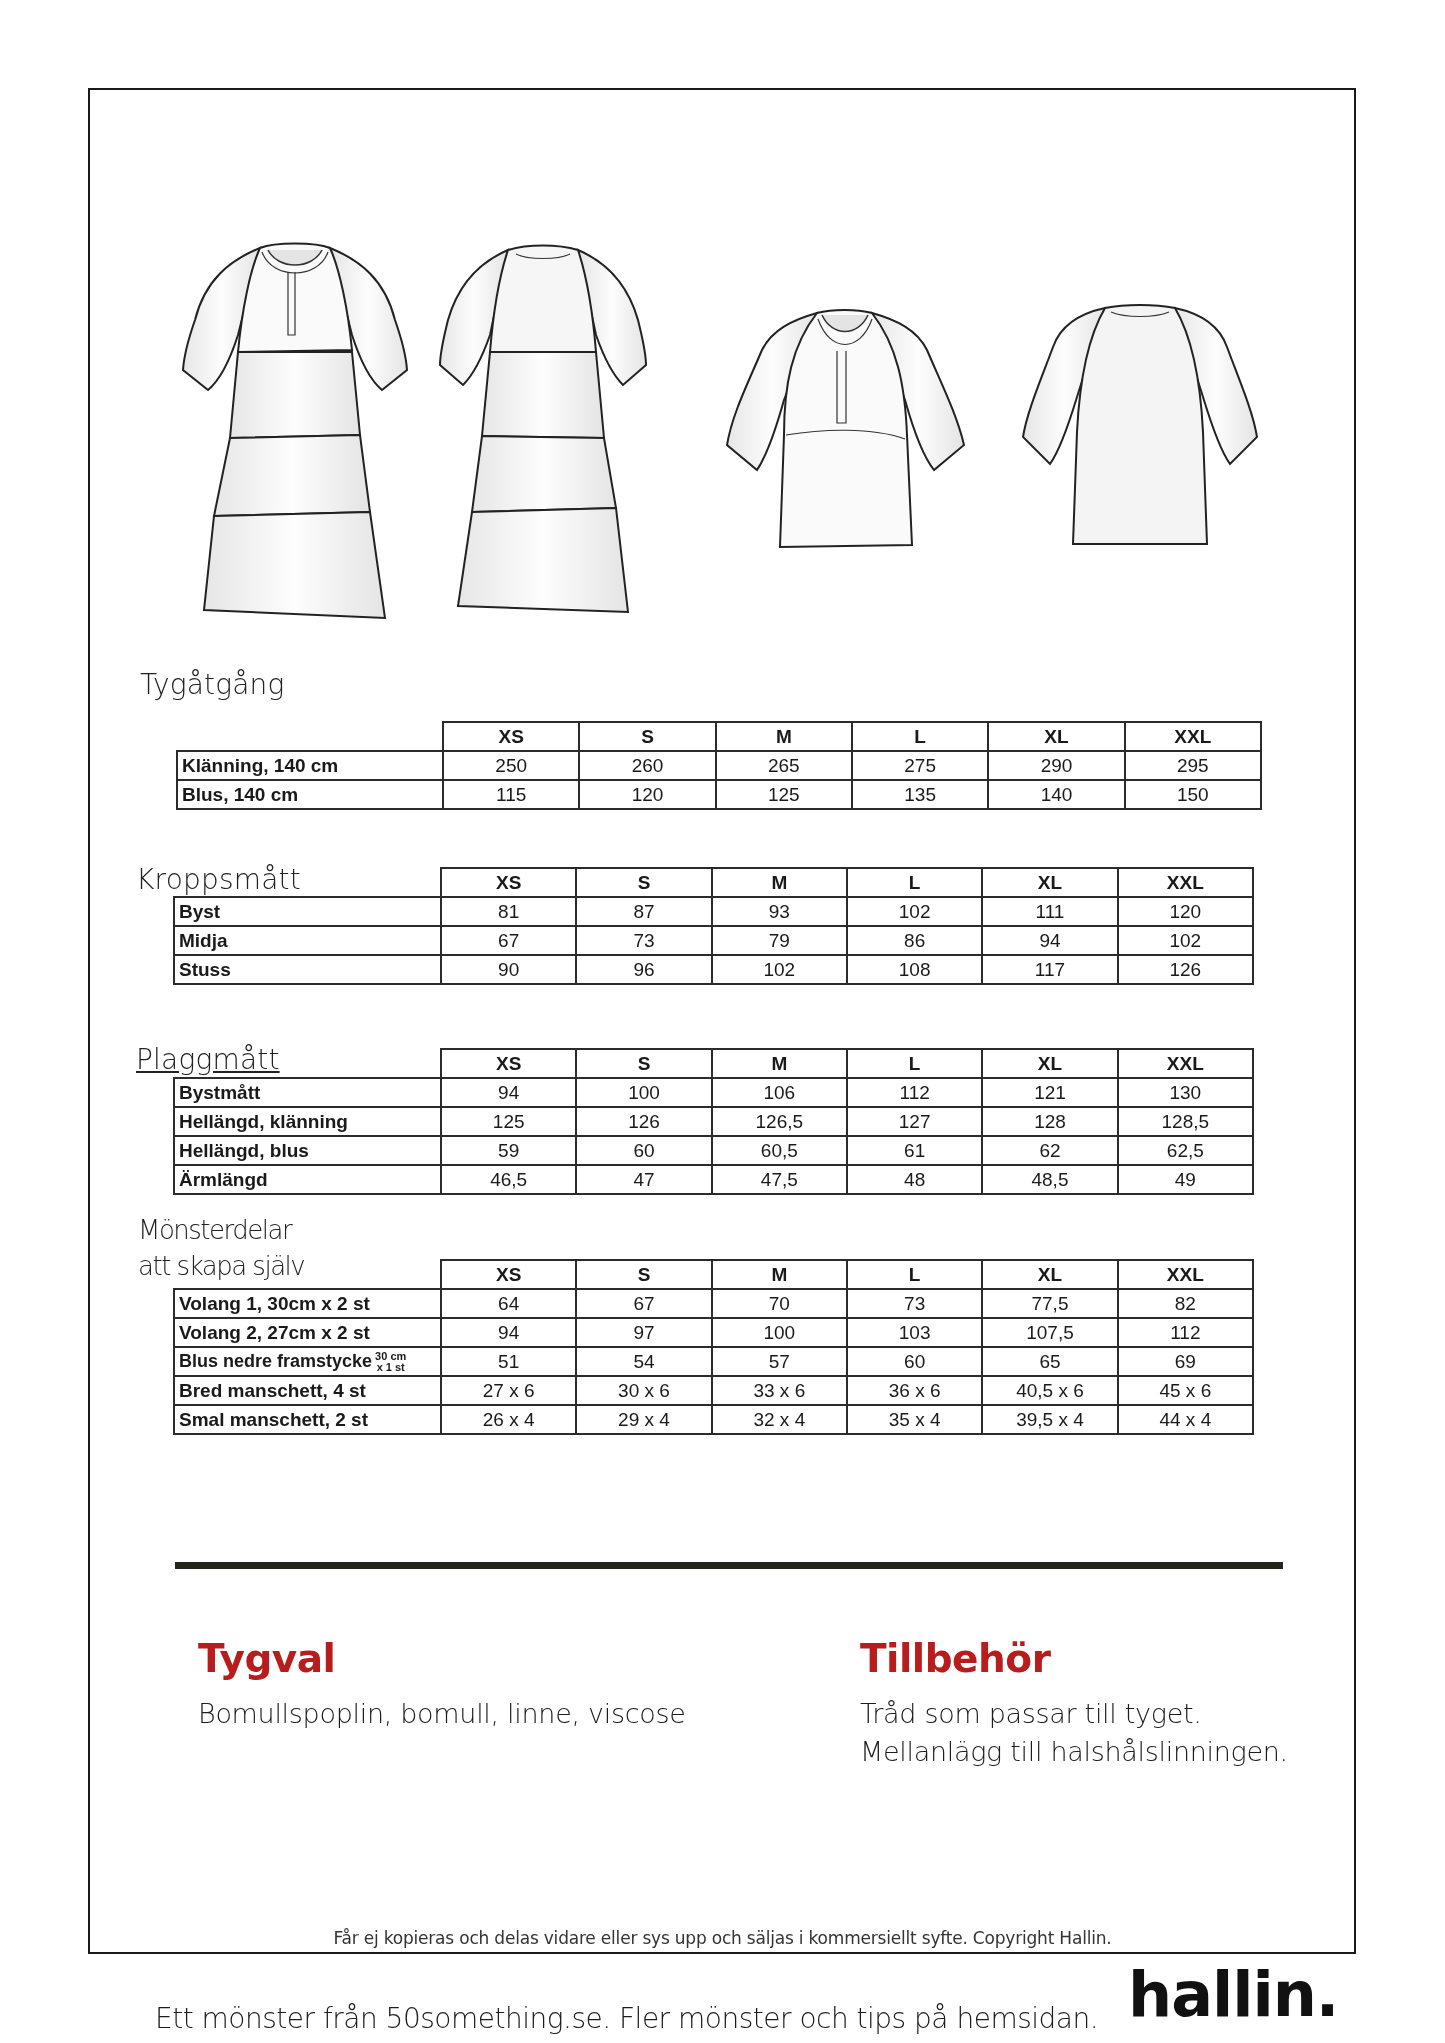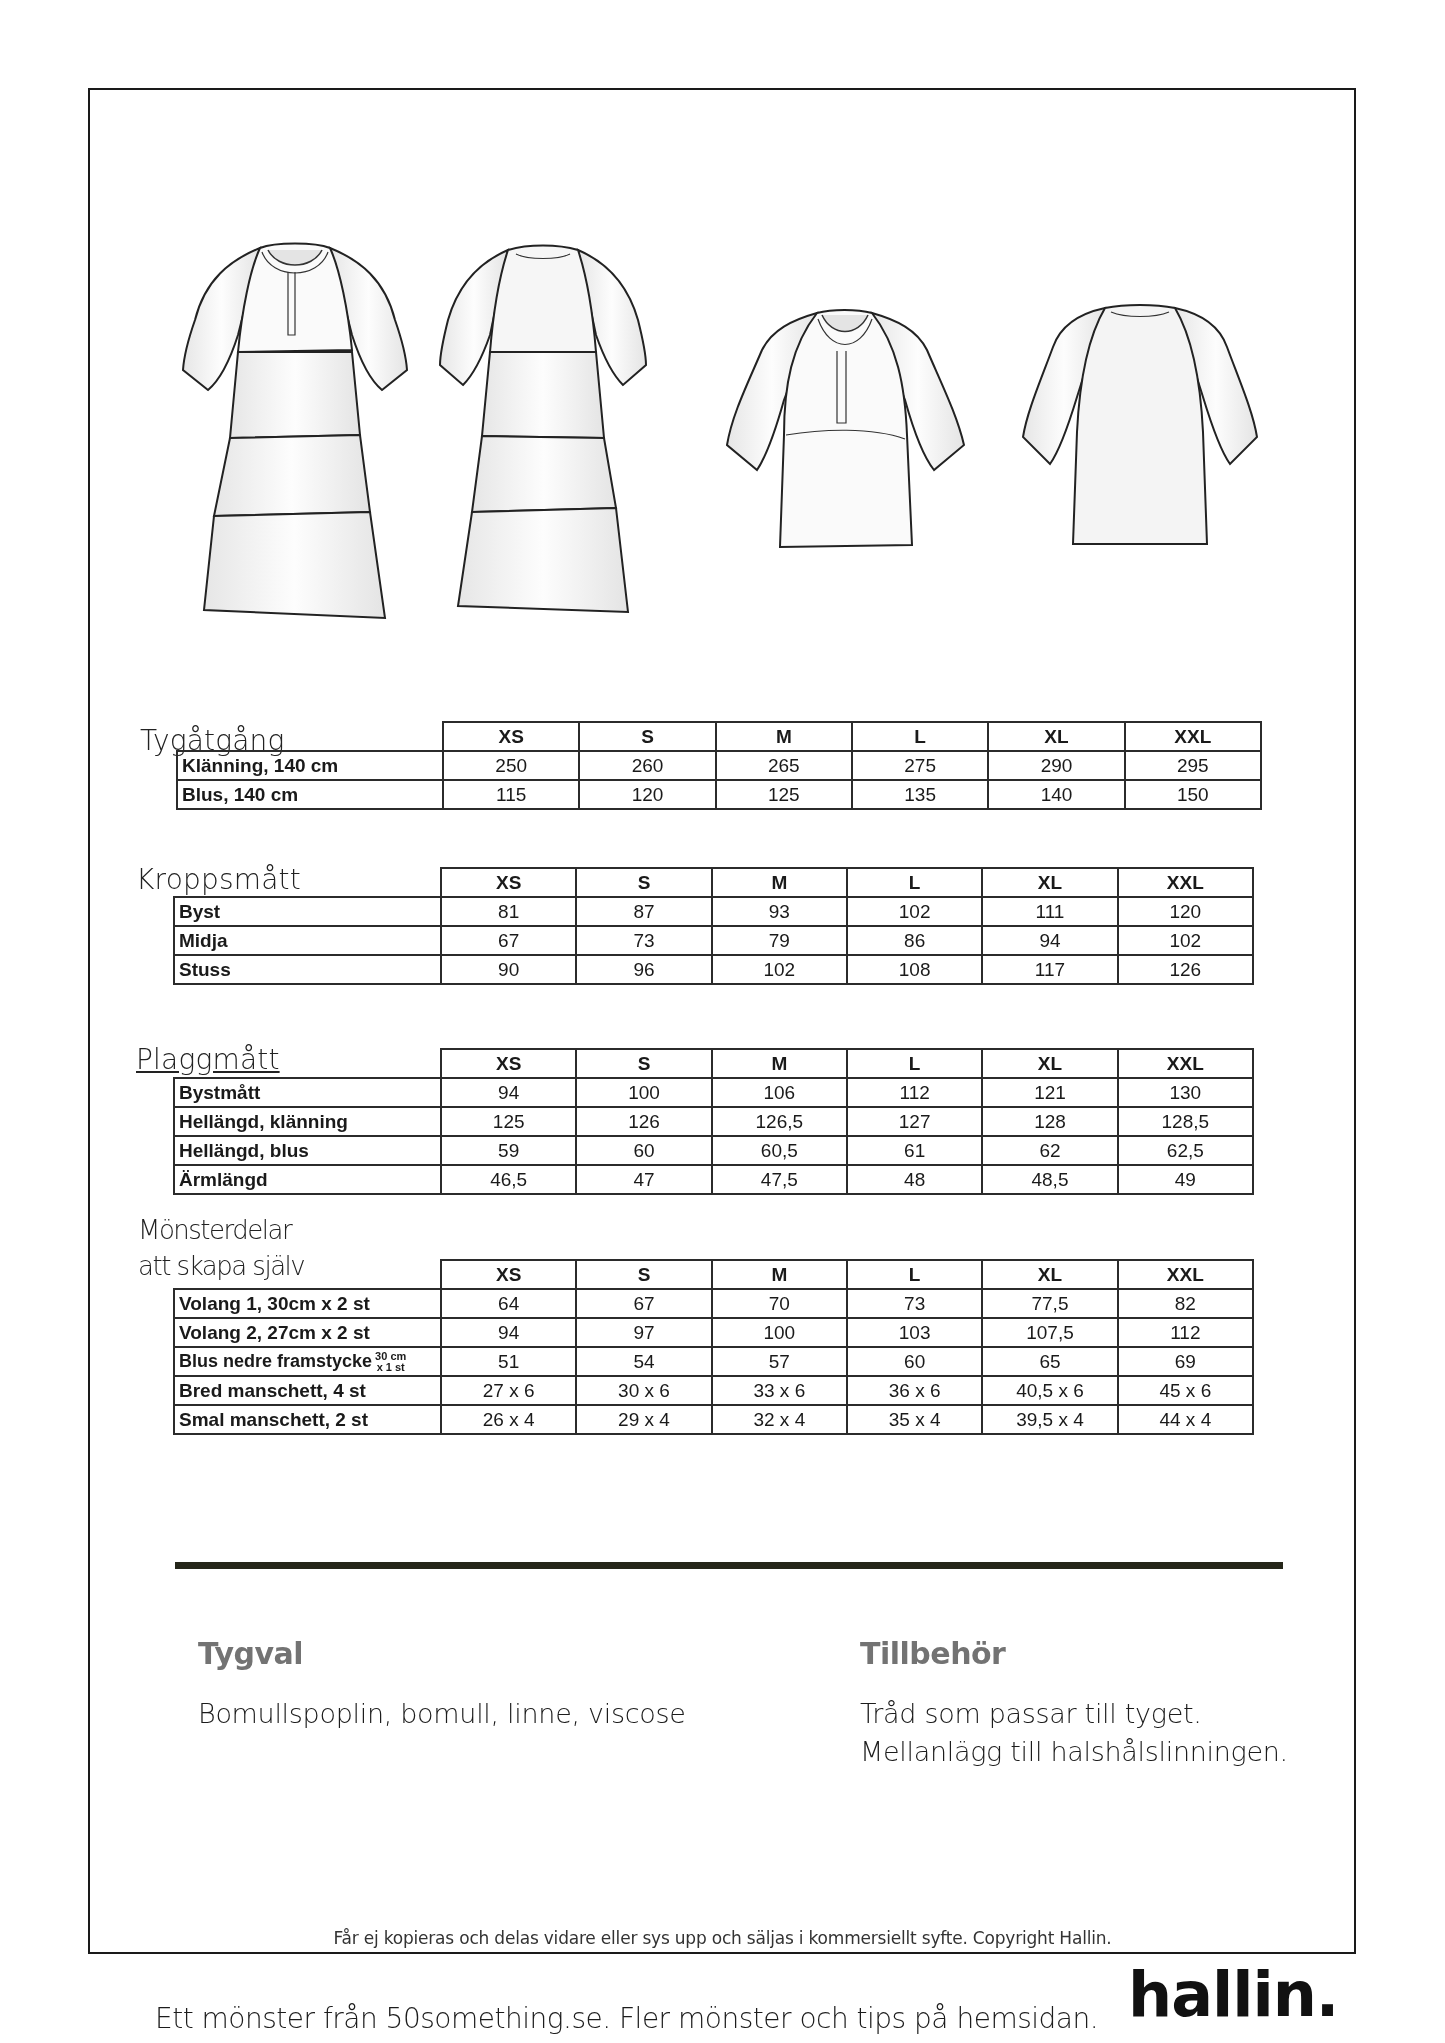--- a/index.html
+++ b/index.html
@@ -16,21 +16,21 @@
   table.size-table { position: absolute; border-collapse: collapse; table-layout: fixed; }
   table.size-table td { border: 2px solid #2b2b2b; height: 27px; padding: 0 4px; font-size: 19px; text-align: center; color: #1a1a1a; box-sizing: border-box; line-height: 27px; white-space: nowrap; overflow: hidden; }
   table.size-table td.label { text-align: left; font-weight: bold; padding-left: 4px; }
   table.size-table tr.head td { font-weight: bold; }
   table.size-table td.empty { border: none; }
   .supnote { display: inline-block; vertical-align: middle; font-size: 11px; line-height: 11px; text-align: center; margin-left: 3px; font-weight: bold; }
   .supnote span { display: block; }
 
   .divider { position: absolute; left: 175px; top: 1562px; width: 1108px; height: 7px; background: #25261a; }
 
-  .info-heading { position: absolute; font-family: "DejaVu Sans", sans-serif; font-weight: bold; font-size: 30px; color: #737373; letter-spacing: -0.5px; }
+  .info-heading { position: absolute; font-family: "DejaVu Sans", sans-serif; font-weight: bold; font-size: 39px; color: #b91c1c; letter-spacing: -0.5px; }
   .info-text { position: absolute; font-family: "DejaVu Sans", sans-serif; font-weight: 300; font-size: 27px; line-height: 38px; color: #1c1c1c; letter-spacing: -0.3px; }
 
   .copyright { position: absolute; left: 0; width: 1445px; top: 1928px; text-align: center; font-family: "DejaVu Sans", sans-serif; font-size: 17px; color: #333; letter-spacing: -0.2px; }
   .footer-line { position: absolute; left: 155px; top: 2002px; font-family: "DejaVu Sans", sans-serif; font-weight: 300; font-size: 28px; color: #1c1c1c; letter-spacing: -0.5px; }
   .logo { position: absolute; left: 1128px; top: 1958px; font-family: "DejaVu Sans", sans-serif; font-weight: bold; font-size: 62px; color: #111; letter-spacing: -1px; }
 </style>
 </head>
 <body>
 
 <div class="page-border"></div>
@@ -89,21 +89,21 @@
   <div class="garment" style="left:1015px; top:302px;">
     <svg width="250" height="250" viewBox="0 0 250 250">
       <path d="M90 6 C62 12 45 25 38 45 C25 80 12 110 8 135 L35 162 C45 148 55 118 62 95 Z" fill="url(#shadeA)" stroke="#222" stroke-width="2"></path>
       <path d="M160 6 C188 12 205 25 212 45 C225 80 238 110 242 135 L215 162 C205 148 195 118 188 95 Z" fill="url(#shadeA)" stroke="#222" stroke-width="2"></path>
       <path d="M90 6 C110 2 140 2 160 6 C180 40 186 90 188 130 L192 242 L58 242 L62 130 C64 90 70 40 90 6 Z" fill="#f4f4f4" stroke="#222" stroke-width="2"></path>
       <path d="M96 10 C110 16 140 16 154 10" fill="none" stroke="#333" stroke-width="1.2"></path>
     </svg>
   </div>
 </div>
 
-<div class="section-title" style="left:140px; top:724px;">Tygåtgång</div>
+<div class="section-title" style="left:140px; top:668px;">Tygåtgång</div>
 <table class="size-table" style="left:176px; top:721px; width:1086px;">
   <colgroup>
       <col style="width:266px">
       <col>
       <col>
       <col>
       <col>
       <col>
       <col>
     </colgroup>

